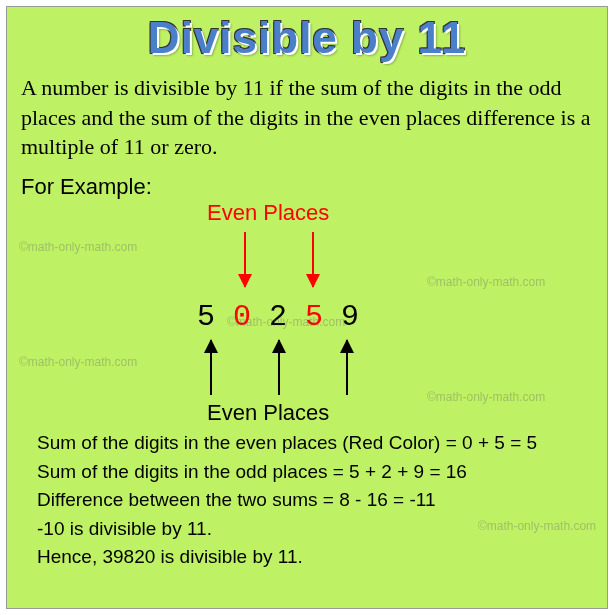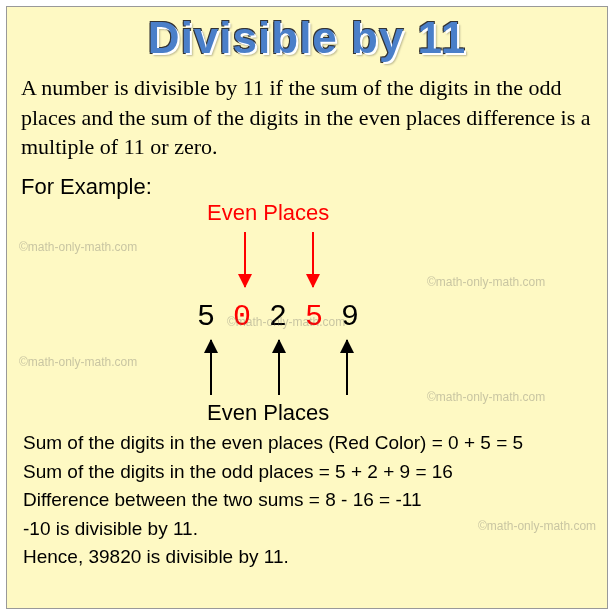--- a/index.html
+++ b/index.html
@@ -9,21 +9,21 @@
     background: #ffffff;
     font-family: Arial, sans-serif;
     position: relative;
   }
   .card {
     position: absolute;
     left: 6px;
     top: 6px;
     width: 602px;
     height: 603px;
-    background: #fef9c3;
+    background: #bef264;
     border: 1px solid #999;
   }
   .title {
     font-family: "Arial Black", Arial, sans-serif;
     font-size: 44px;
     font-weight: 900;
     text-align: center;
     color: #4a7fc9;
     text-shadow: 2px 2px 0 #fff, -1px -1px 0 #333, 1px -1px 0 #333, -1px 1px 0 #333, 3px 3px 2px rgba(0,0,0,0.25);
     letter-spacing: 1px;
@@ -107,21 +107,21 @@
   .watermark {
     position: absolute;
     font-size: 12px;
     color: rgba(100,100,100,0.35);
     font-family: Arial, sans-serif;
     text-align: center;
   }
   .results {
     font-size: 19px;
     line-height: 1.4;
-    padding: 0 16px;
+    padding: 0 30px;
     color: #000;
   }
   .results p { margin-bottom: 2px; }
 </style>
 </head>
 <body>
 
 <div class="card">
 
   <h1 class="title">Divisible by 11</h1>

